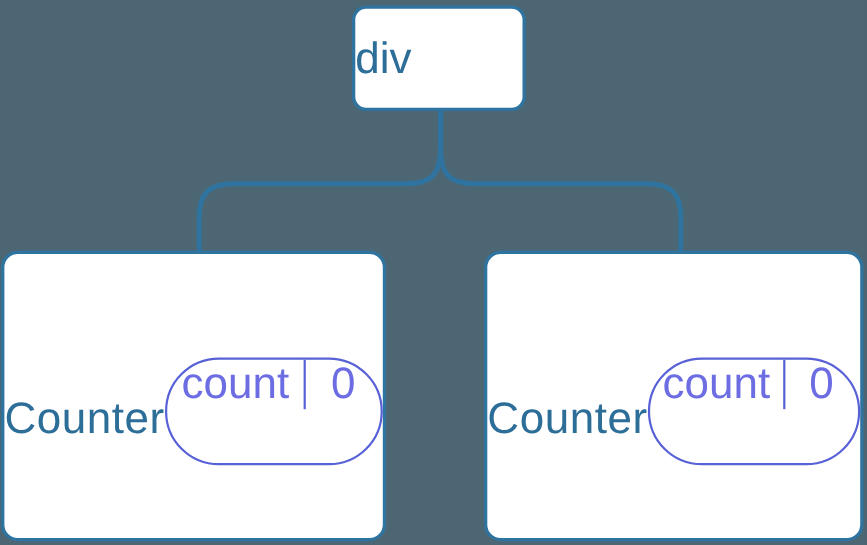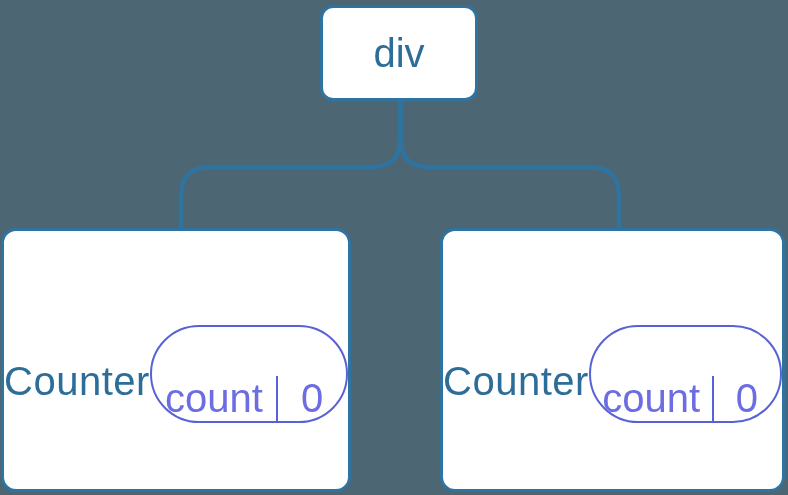--- a/index.html
+++ b/index.html
@@ -39,21 +39,20 @@
     border: 3.5px solid var(--blue);
   }
   .node-root {
     left: 320px;
     top: 5px;
     width: 158px;
     height: 96px;
     border-radius: 13px;
     display: flex;
     align-items: center;
-    justify-content: center;
   }
   .root-label {
     font-size: 40px;
     font-weight: 500;
     color: var(--heading);
   }
   .node-counter {
     top: 228px;
     height: 264px;
     border-radius: 15px;
@@ -71,21 +70,21 @@
     letter-spacing: 0.5px;
     color: var(--heading);
   }
   .state-pill {
     margin-top: 27px;
     width: 268px;
     height: 98px;
     border: 2.5px solid var(--purple-border);
     border-radius: 49px;
     display: flex;
-    align-items: flex-end;
+    align-items: flex-start;
     background: var(--node-fill);
     overflow: hidden;
   }
   .state-key, .state-value {
     display: flex;
     align-items: center;
     justify-content: center;
     font-size: 40px;
     font-weight: 400;
     color: var(--purple-text);

